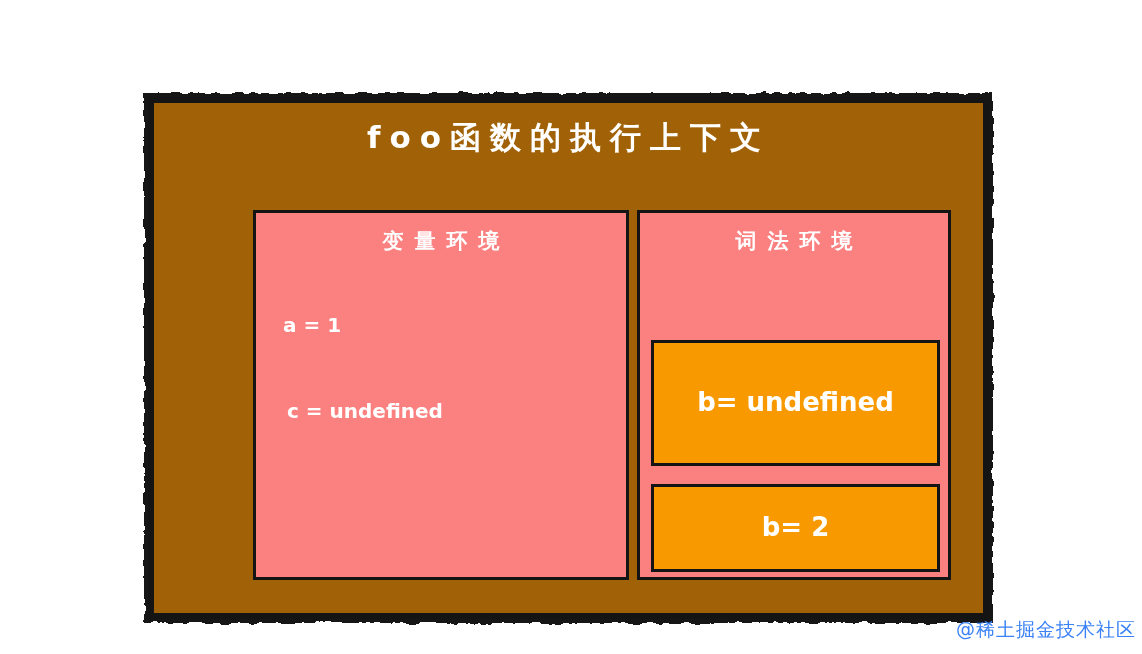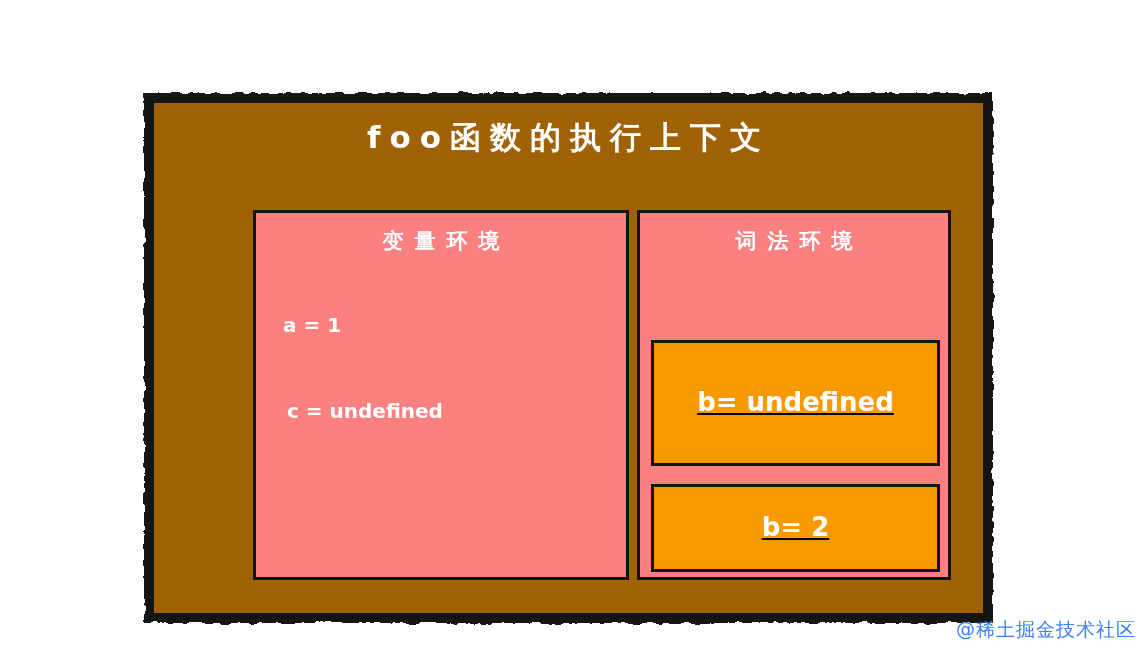--- a/index.html
+++ b/index.html
@@ -73,21 +73,20 @@
     position: absolute;
     left: 11px;
     width: 289px;
     background: #F89900;
     border: 3px solid #141414;
     display: flex;
     flex-direction: row;
     align-items: center;
     justify-content: center;
     gap: 6px;
-    text-decoration: underline;
   }
   .block-upper { top: 127px; height: 126px; }
   .block-lower { top: 271px; height: 88px; align-items: center; }
   .block-line {
     color: #ffffff;
     font-size: 26px;
     font-weight: bold;
     white-space: pre;
     line-height: 1.45;
     text-align: center;

